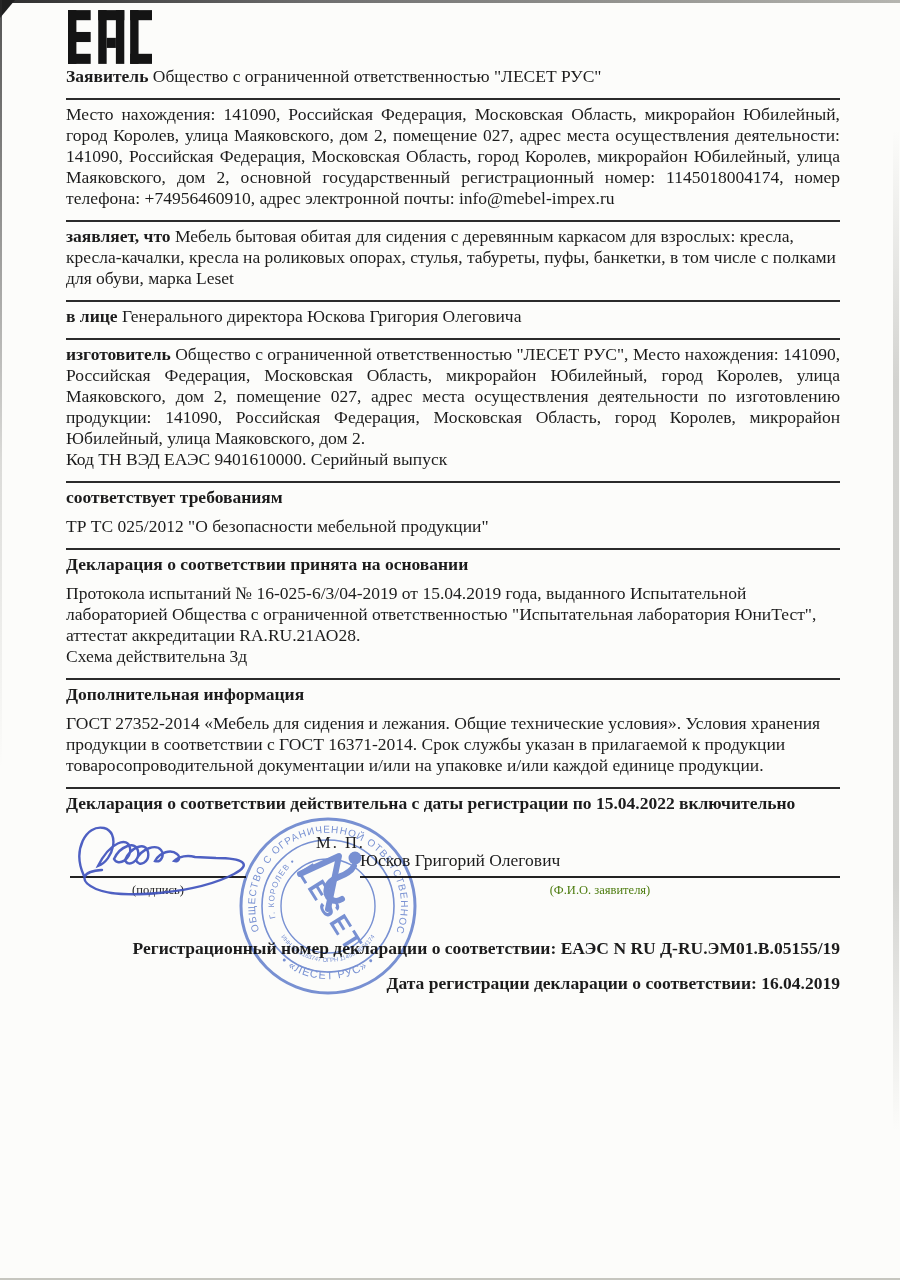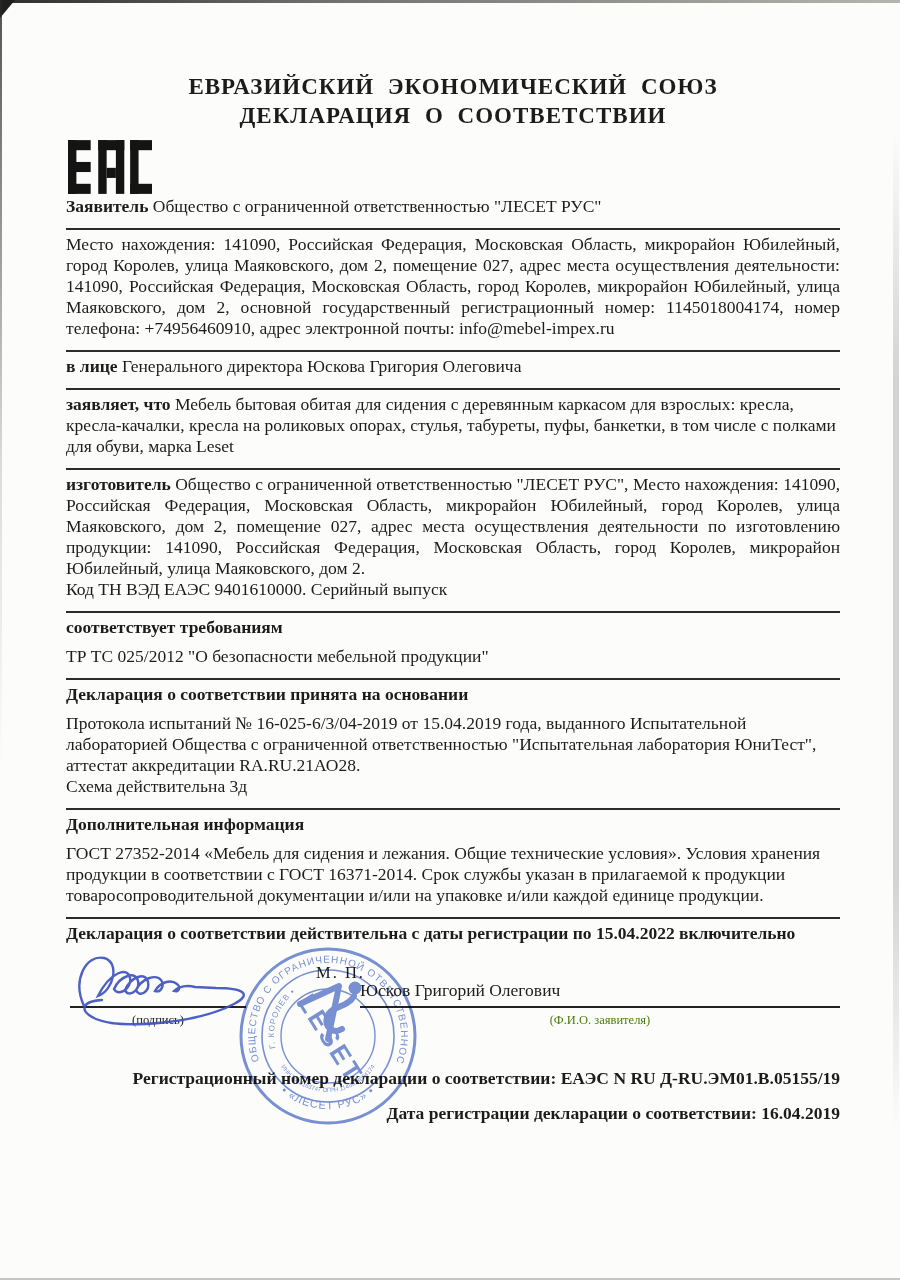--- a/index.html
+++ b/index.html
@@ -55,24 +55,20 @@
 <body>
 
 <div class="page">
   <div class="edge-top"></div>
   <div class="corner-tl"></div>
   <div class="edge-left"></div>
   <div class="edge-right"></div>
   <div class="edge-bottom"></div>
 
   <div class="doc">
-    <div class="title">
-      <div>ЕВРАЗИЙСКИЙ  ЭКОНОМИЧЕСКИЙ  СОЮЗ</div>
-      <div>ДЕКЛАРАЦИЯ  О СООТВЕТСТВИИ</div>
-    </div>
 
     <svg class="eac" width="84" height="54" viewBox="0 0 100 64">
       <g fill="#141414">
         <rect x="0" y="0" width="10" height="64"></rect>
         <rect x="0" y="0" width="27" height="12"></rect>
         <rect x="0" y="26" width="27" height="12"></rect>
         <rect x="0" y="52" width="27" height="12"></rect>
         <rect x="36" y="0" width="10" height="64"></rect>
         <rect x="57" y="0" width="10" height="64"></rect>
         <rect x="36" y="0" width="31" height="12"></rect>
@@ -86,25 +82,25 @@
     <div class="body-text">
       <div class="sec">
         <p><span class="b">Заявитель</span> <span>Общество с ограниченной ответственностью "ЛЕСЕТ РУС"</span></p>
       </div>
 
       <div class="sec">
         <p class="just">Место нахождения: 141090, Российская Федерация, Московская Область, микрорайон Юбилейный, город Королев, улица Маяковского,  дом 2, помещение 027, адрес места осуществления деятельности: 141090, Российская Федерация, Московская Область, город Королев, микрорайон Юбилейный, улица Маяковского,  дом 2, основной государственный регистрационный номер: 1145018004174, номер телефона: +74956460910, адрес электронной почты: info@mebel-impex.ru</p>
       </div>
 
       <div class="sec">
-        <p><span class="b">в лице</span> <span>Генерального директора Юскова Григория Олеговича</span></p>
+        <p><span class="b">заявляет, что</span> <span>Мебель бытовая обитая для сидения с деревянным каркасом для взрослых: кресла, кресла-качалки, кресла на роликовых опорах, стулья, табуреты, пуфы, банкетки, в том числе с полками для обуви, марка Leset</span></p>
       </div>
 
       <div class="sec">
-        <p><span class="b">заявляет, что</span> <span>Мебель бытовая обитая для сидения с деревянным каркасом для взрослых: кресла, кресла-качалки, кресла на роликовых опорах, стулья, табуреты, пуфы, банкетки, в том числе с полками для обуви, марка Leset</span></p>
+        <p><span class="b">в лице</span> <span>Генерального директора Юскова Григория Олеговича</span></p>
       </div>
 
       <div class="sec">
         <p class="just"><span class="b">изготовитель</span> <span>Общество с ограниченной ответственностью "ЛЕСЕТ РУС", Место нахождения: 141090, Российская Федерация, Московская Область, микрорайон Юбилейный, город Королев, улица Маяковского, дом 2, помещение 027, адрес места осуществления деятельности по изготовлению продукции: 141090, Российская Федерация, Московская Область, город Королев, микрорайон Юбилейный, улица Маяковского, дом 2.</span></p>
         <p>Код ТН ВЭД ЕАЭС 9401610000. Серийный выпуск</p>
       </div>
 
       <div class="sec gap-below">
         <p class="b">соответствует требованиям</p>
         <p class="gap-above">ТР ТС 025/2012 "О безопасности мебельной продукции"</p>

